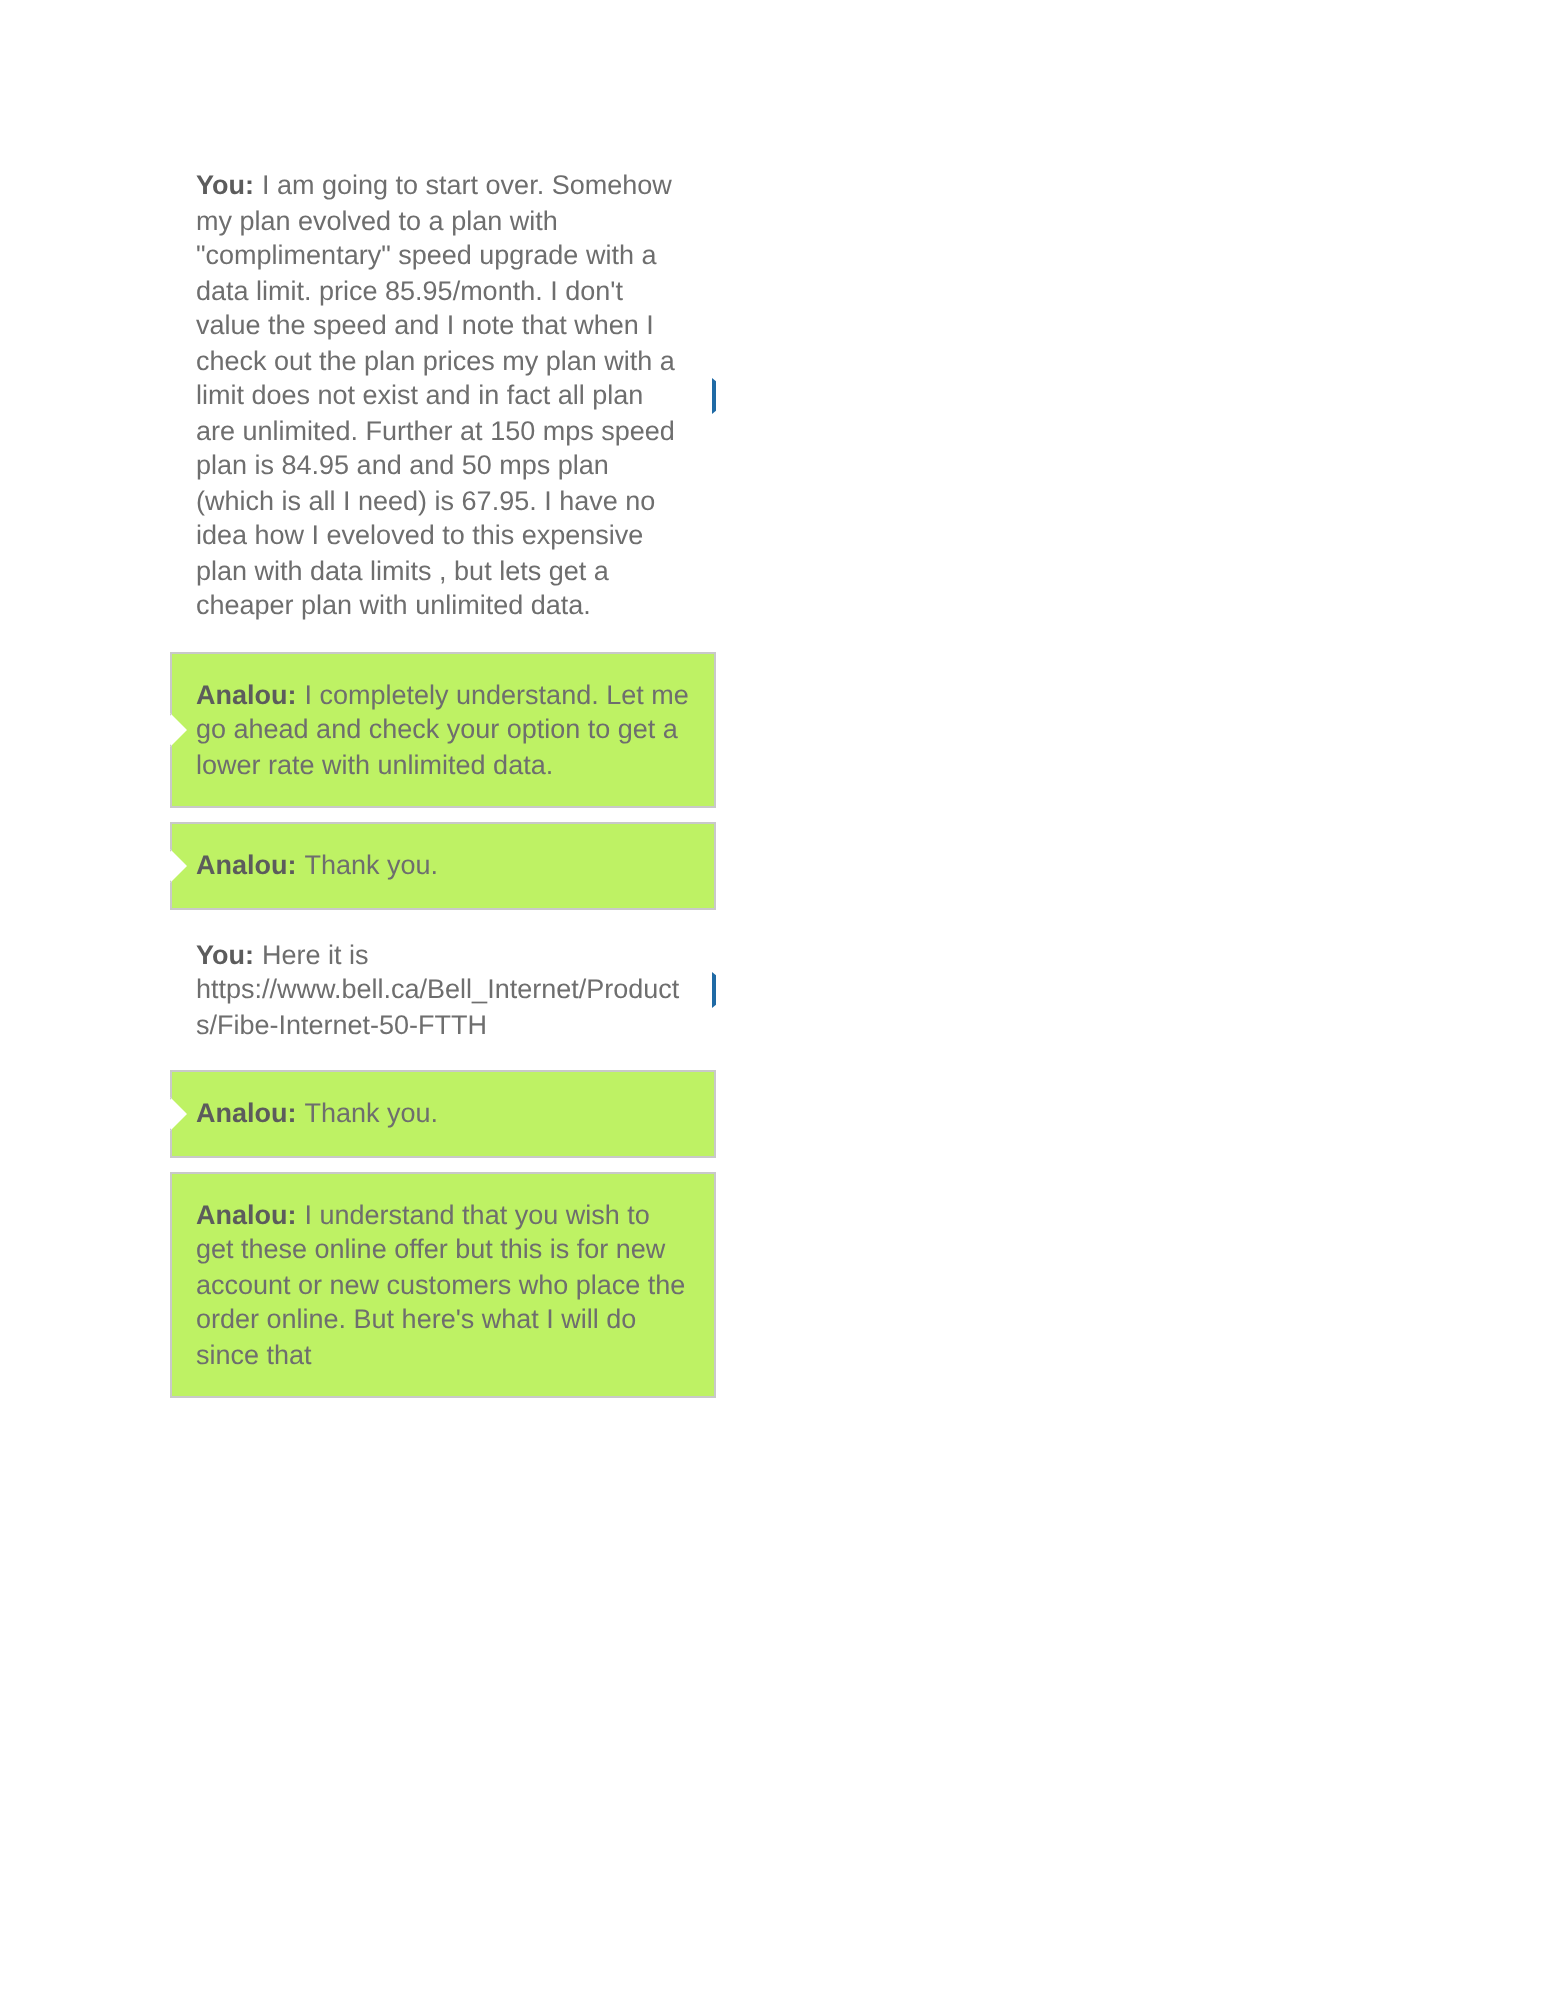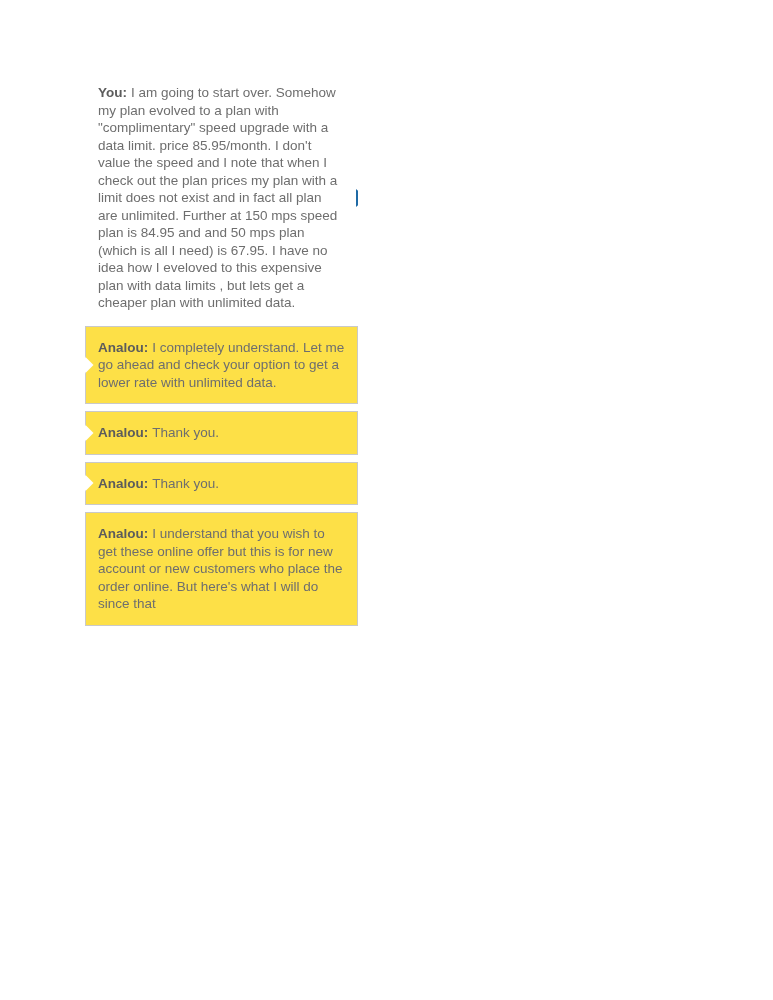--- a/index.html
+++ b/index.html
@@ -40,21 +40,21 @@
     padding: 0 14px 0 13px;
     font-size: 13.5px;
     line-height: 17.5px;
     color: var(--text-color);
   }
   .bubble {
     position: relative;
     margin: 0 0 7px 0;
     padding: 12px;
     border: 1px solid var(--border-color);
-    background: #fde047;
+    background: #bef264;
     font-size: 13.5px;
     line-height: 17.5px;
     color: var(--text-color);
   }
   .label {
     font-weight: bold;
     color: var(--label-color);
     margin-right: 4px;
   }
   .msg {
@@ -95,20 +95,25 @@
     <span class="arrow"></span>
   </div>
       <div class="bubble">
     <span class="tail"></span>
     <span class="label">Analou:</span><span class="msg">I completely understand. Let me go ahead and check your option to get a lower rate with unlimited data.</span>
   </div>
       <div class="bubble">
     <span class="tail"></span>
     <span class="label">Analou:</span><span class="msg">Thank you.</span>
   </div>
+      <div class="you-row">
+    <span class="label">You:</span><span class="msg">Here it is
+https://www.bell.ca/Bell_Internet/Products/Fibe-Internet-50-FTTH</span>
+    <span class="arrow"></span>
+  </div>
       <div class="bubble">
     <span class="tail"></span>
     <span class="label">Analou:</span><span class="msg">Thank you.</span>
   </div>
       <div class="bubble">
     
     <span class="label">Analou:</span><span class="msg">I understand that you wish to get these online offer but this is for new account or new customers who place the order online. But here's what I will do since that</span>
   </div>
     </div>
 </div>

